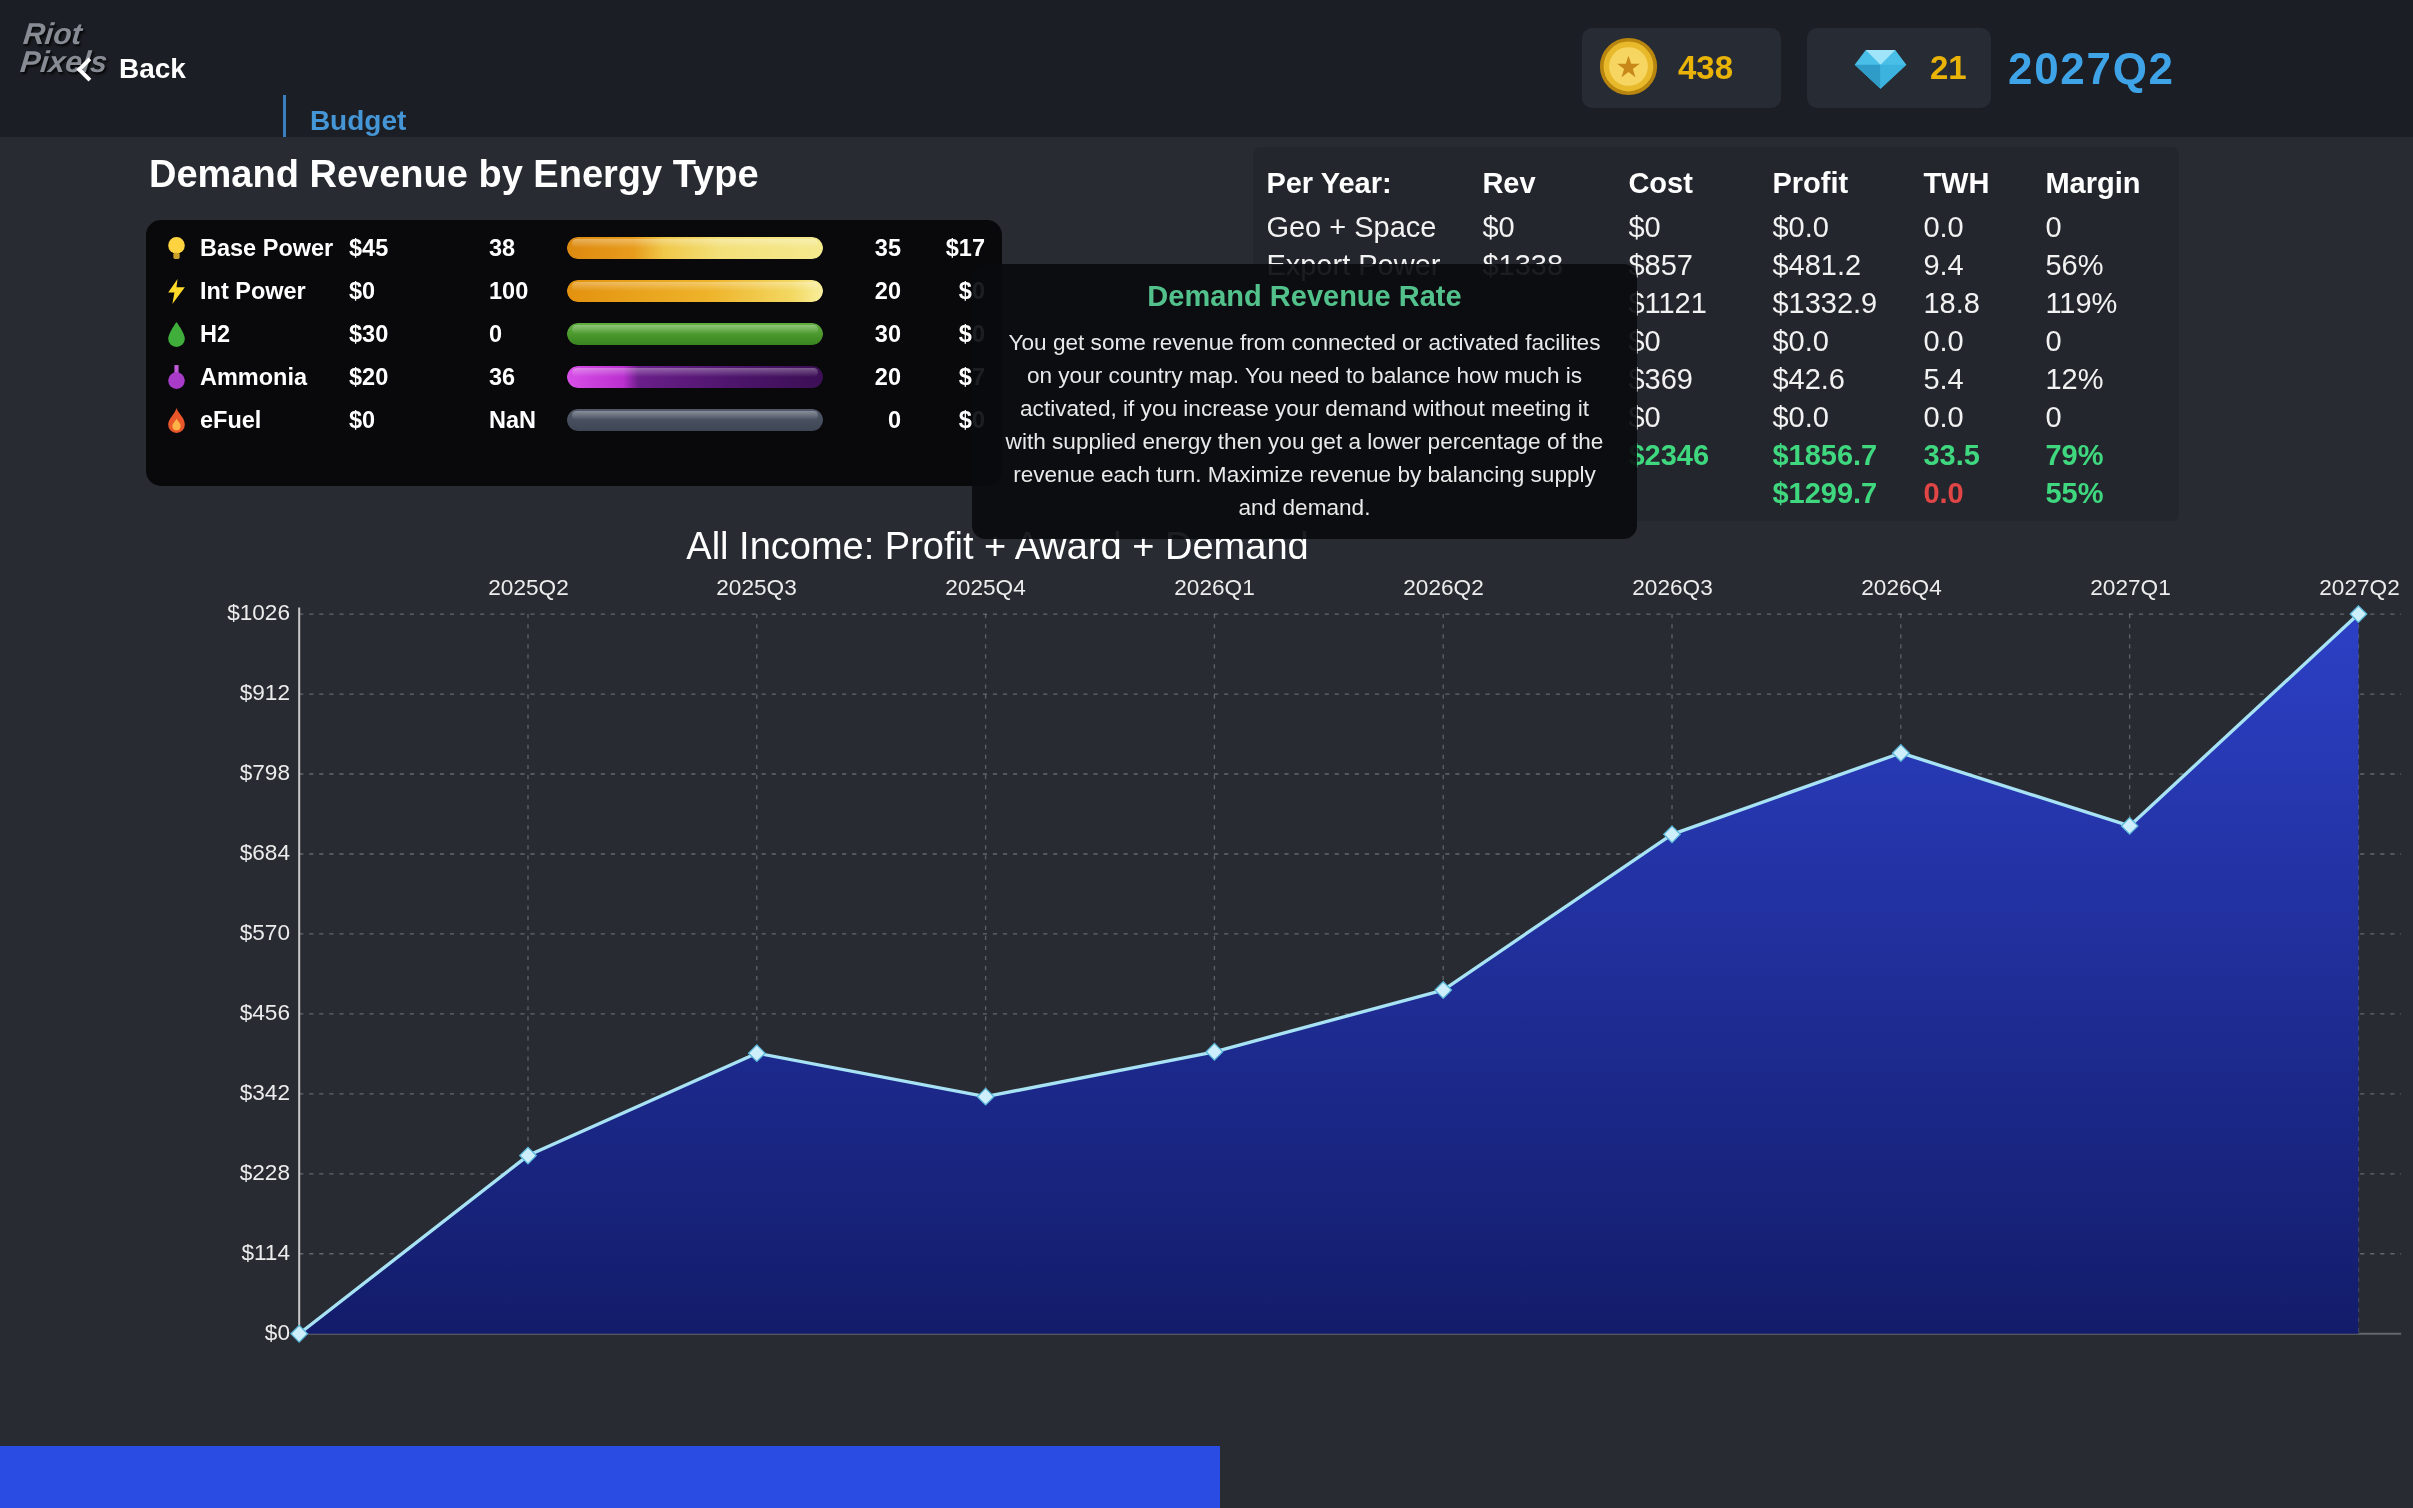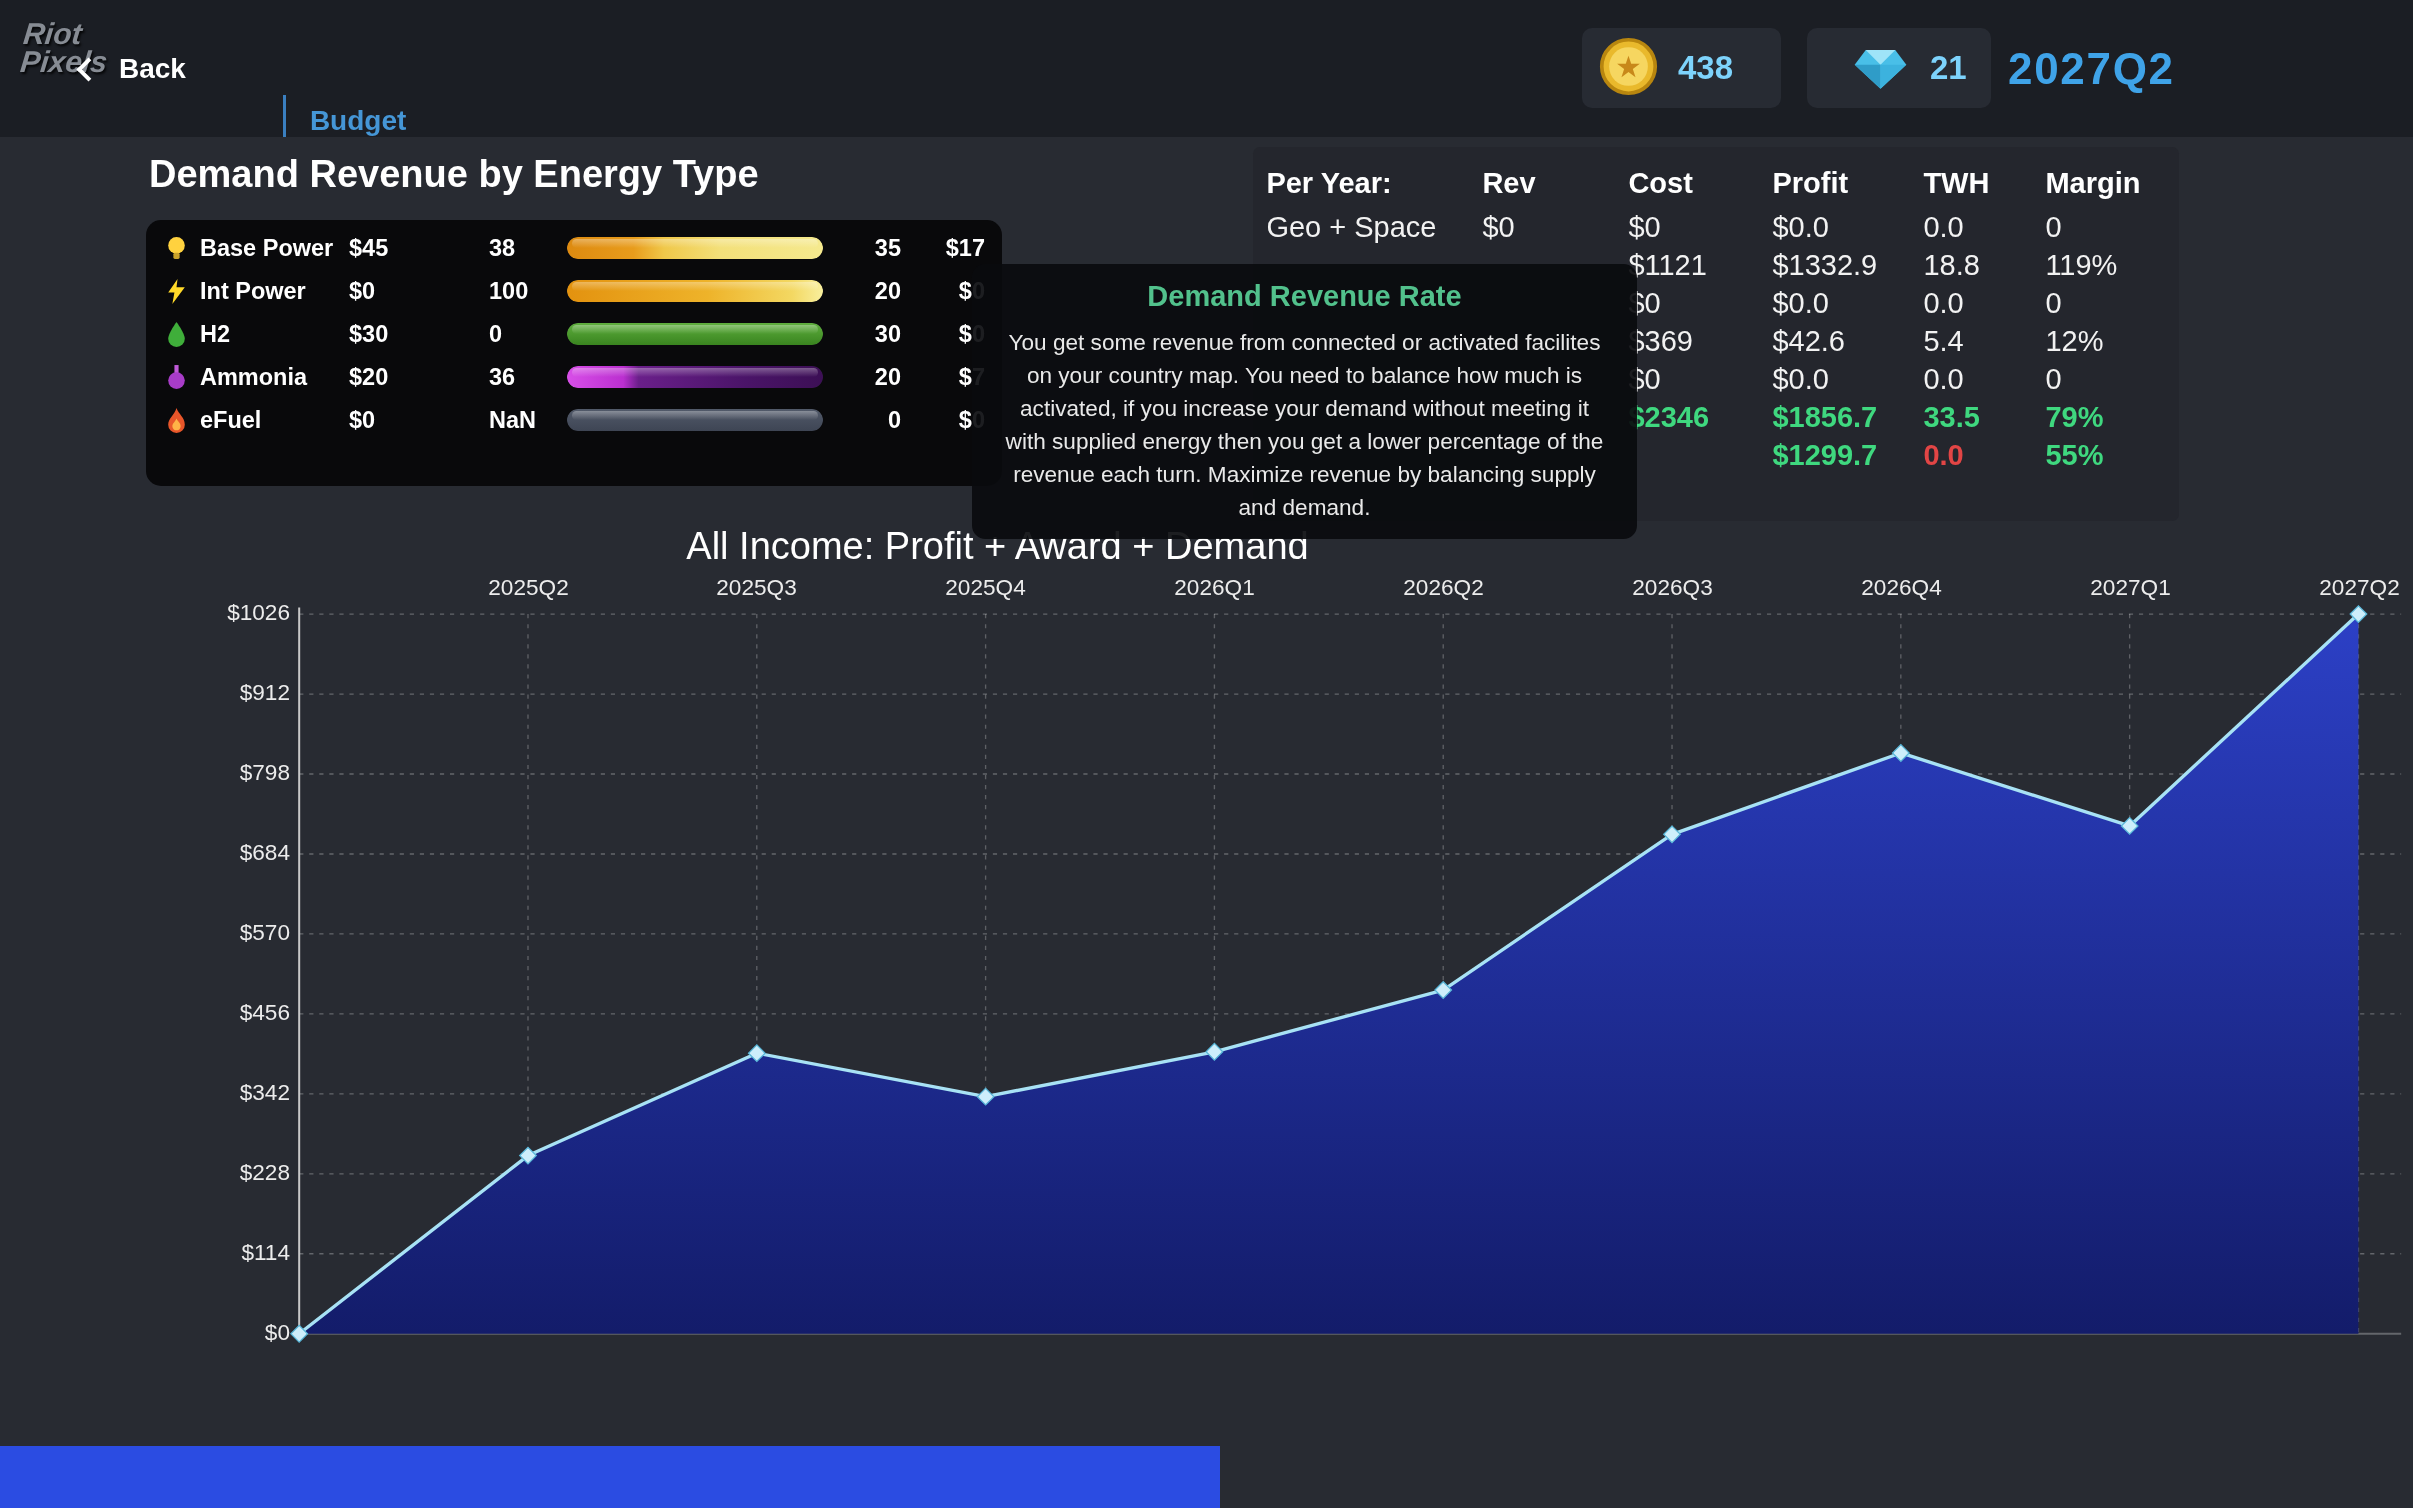--- a/index.html
+++ b/index.html
@@ -16,21 +16,21 @@
         font-size:28px;font-weight:bold;color:#ffffff;cursor:pointer;}
   .chev{width:17px;height:17px;border-left:4.2px solid #fff;border-bottom:4.2px solid #fff;
         transform:rotate(45deg);margin-top:1.7px;}
   .budget-tab{position:absolute;left:283px;top:0;height:137px;display:flex;align-items:flex-end;}
   .tabbar{width:3.4px;height:42px;background:#3a7fc0;margin-right:23.5px;}
   .budget-label{font-size:28px;font-weight:bold;color:var(--budget_blue);}
   .chip{position:absolute;top:28px;height:80px;background:#272b33;border-radius:10px;
         display:flex;align-items:center;padding-left:17px;}
   .coin-chip{left:1582px;width:199px;}
   .gem-chip{left:1807px;width:184px;padding-left:44px;}
-  .chip .cnt{font-size:33px;font-weight:bold;color:#7dd3fc;margin-left:20px;}
+  .chip .cnt{font-size:33px;font-weight:bold;color:#eab308;margin-left:20px;}
   .quarter{position:absolute;left:2008px;top:0;height:137px;display:flex;align-items:center;
            font-size:44px;font-weight:bold;letter-spacing:1.7px;color:var(--accent_blue);}
 
   
   .demand-title{position:absolute;left:149px;top:153px;margin:0;font-size:38px;font-weight:bold;
                 color:#fff;z-index:5;}
   .demand-table{position:absolute;left:146px;top:220px;width:856px;height:266px;background:#09090b;
                 border-radius:15px;padding:6.7px 0 0 17px;z-index:5;}
   .drow{display:grid;grid-template-columns:186px 140px 70px 272px 70px 84px;align-items:center;height:43px;}
   .drow.dhead{height:30px;font-weight:bold;font-size:23.5px;}
@@ -299,20 +299,28 @@
 
     <div class="prow">
       <div class="pc">Geo + Space</div>
       <div class="pc">$0</div>
       <div class="pc">$0</div>
       <div class="pc">$0.0</div>
       <div class="pc">0.0</div>
       <div class="pc">0</div>
     </div>
     <div class="prow">
+      <div class="pc">Export Power</div>
+      <div class="pc">$1338</div>
+      <div class="pc">$857</div>
+      <div class="pc">$481.2</div>
+      <div class="pc">9.4</div>
+      <div class="pc">56%</div>
+    </div>
+    <div class="prow">
       <div class="pc"></div>
       <div class="pc"></div>
       <div class="pc">$1121</div>
       <div class="pc">$1332.9</div>
       <div class="pc">18.8</div>
       <div class="pc">119%</div>
     </div>
     <div class="prow">
       <div class="pc"></div>
       <div class="pc"></div>

